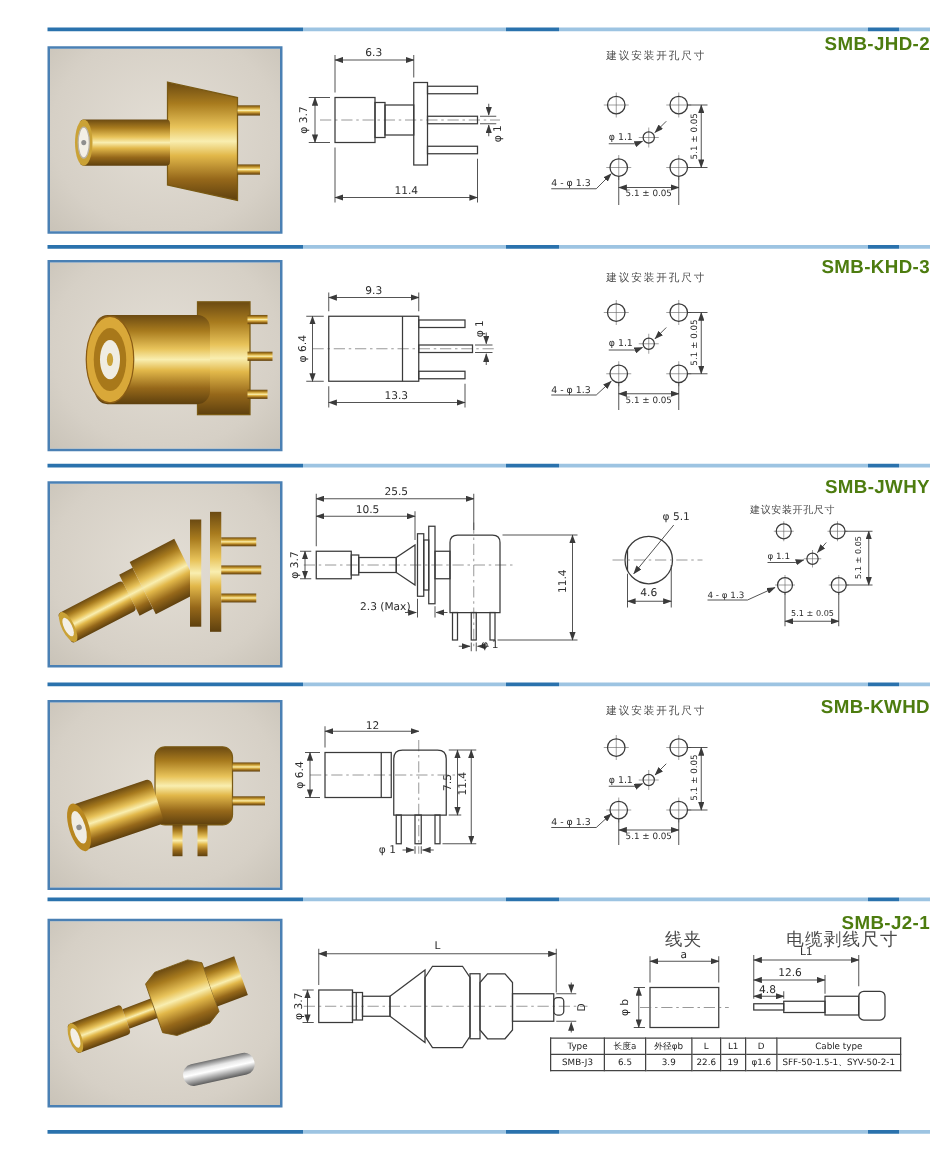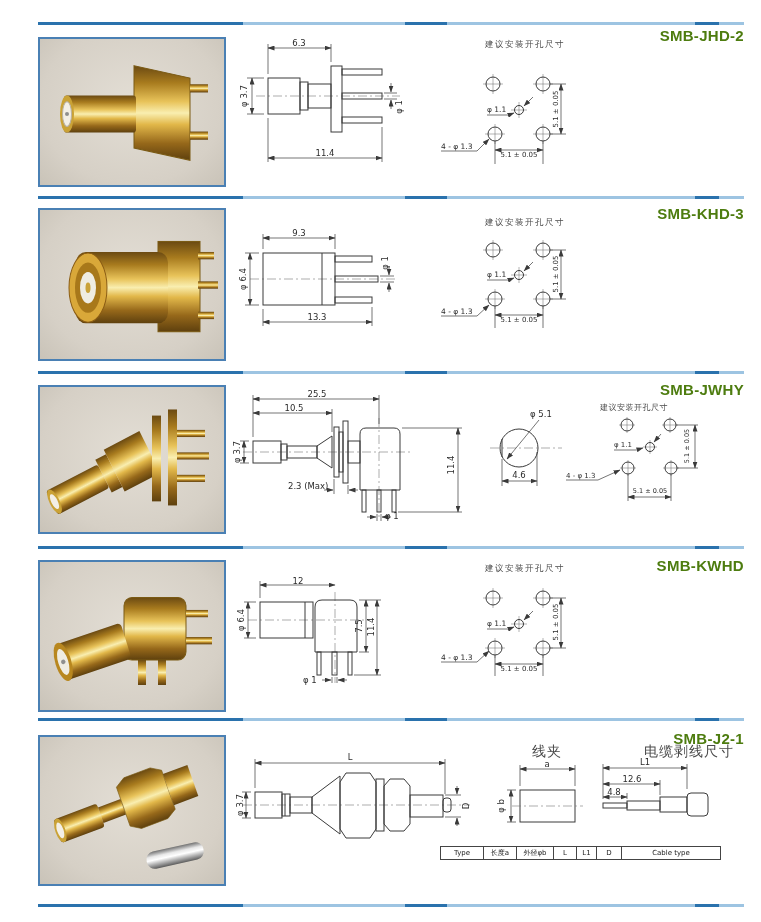--- a/index.html
+++ b/index.html
@@ -30,21 +30,21 @@
   svg.lineart{position:absolute;left:0;top:0;pointer-events:none;}
   svg.lineart line,svg.lineart rect,svg.lineart circle,
   svg.lineart path,svg.lineart polygon{stroke:#3a3a3a;fill:none;stroke-width:1;}
   svg.lineart .x{stroke-width:.7;}
   svg.lineart .d{stroke-width:.7;marker-start:url(#as);marker-end:url(#ae);}
   svg.lineart .a{stroke-width:.7;marker-end:url(#ae);}
   svg.lineart .cl{stroke:#777;stroke-width:.6;stroke-dasharray:9 3 2 3;}
   svg.lineart .c2{stroke:#666;stroke-width:.5;}
   
   table.spec{position:absolute;left:440px;top:830px;width:280px;border-collapse:collapse;
-             font-size:7px;color:#222;text-align:center;table-layout:fixed;margin-top:16px;}
+             font-size:7px;color:#222;text-align:center;table-layout:fixed;}
   table.spec th,table.spec td{border:1px solid #444;padding:0;height:12px;line-height:12px;
              font-weight:normal;overflow:hidden;white-space:nowrap;}
   
   .wm{position:absolute;left:183px;top:366px;font-size:150px;font-weight:bold;
       color:rgba(182,182,182,0.45);letter-spacing:10px;line-height:1;z-index:10;
       pointer-events:none;white-space:nowrap;}
 </style>
 </head>
 <body>
 
@@ -490,21 +490,21 @@
     <span class="dim m8" style="left:441px;top:654px">4 - φ 1.3</span>
     <span class="dim clab m7" style="left:519px;top:666px">5.1 ± 0.05</span>
     <span class="dim vlab m7" style="left:556px;top:622px">5.1 ± 0.05</span>
 
     <span class="dim clab" style="left:350px;top:753px">L</span>
     <span class="dim vlab" style="left:240px;top:805px">φ 3.7</span>
     <span class="dim vlab" style="left:466px;top:806px">D</span>
     <span class="ttl9" style="left:532px;top:743px">线夹</span>
     <span class="dim clab" style="left:547px;top:760px">a</span>
     <span class="dim vlab" style="left:501px;top:806px">φ b</span>
-    <span class="ttl9" style="left:644px;top:743px">电缆剥线尺寸</span>
+    <span class="ttl9" style="left:629px;top:743px">电缆剥线尺寸</span>
     <span class="dim clab" style="left:645px;top:758px">L1</span>
     <span class="dim clab" style="left:632px;top:775px">12.6</span>
     <span class="dim clab" style="left:614px;top:788px">4.8</span>
   </div>
 
   <table class="spec">
     <colgroup>
       <col style="width:43px">
         <col style="width:33px">
         <col style="width:37px">
@@ -516,17 +516,26 @@
     <tbody>
         <tr>
       <th>Type</th>
       <th>长度a</th>
       <th>外径φb</th>
       <th>L</th>
       <th>L1</th>
       <th>D</th>
       <th>Cable type</th>
     </tr>
+    <tr>
+      <td>SMB-J3</td>
+      <td>6.5</td>
+      <td>3.9</td>
+      <td>22.6</td>
+      <td>19</td>
+      <td>φ1.6</td>
+      <td>SFF-50-1.5-1、SYV-50-2-1</td>
+    </tr>
   </tbody>
     </table>
 
 
 </div>
 
 </body></html>

